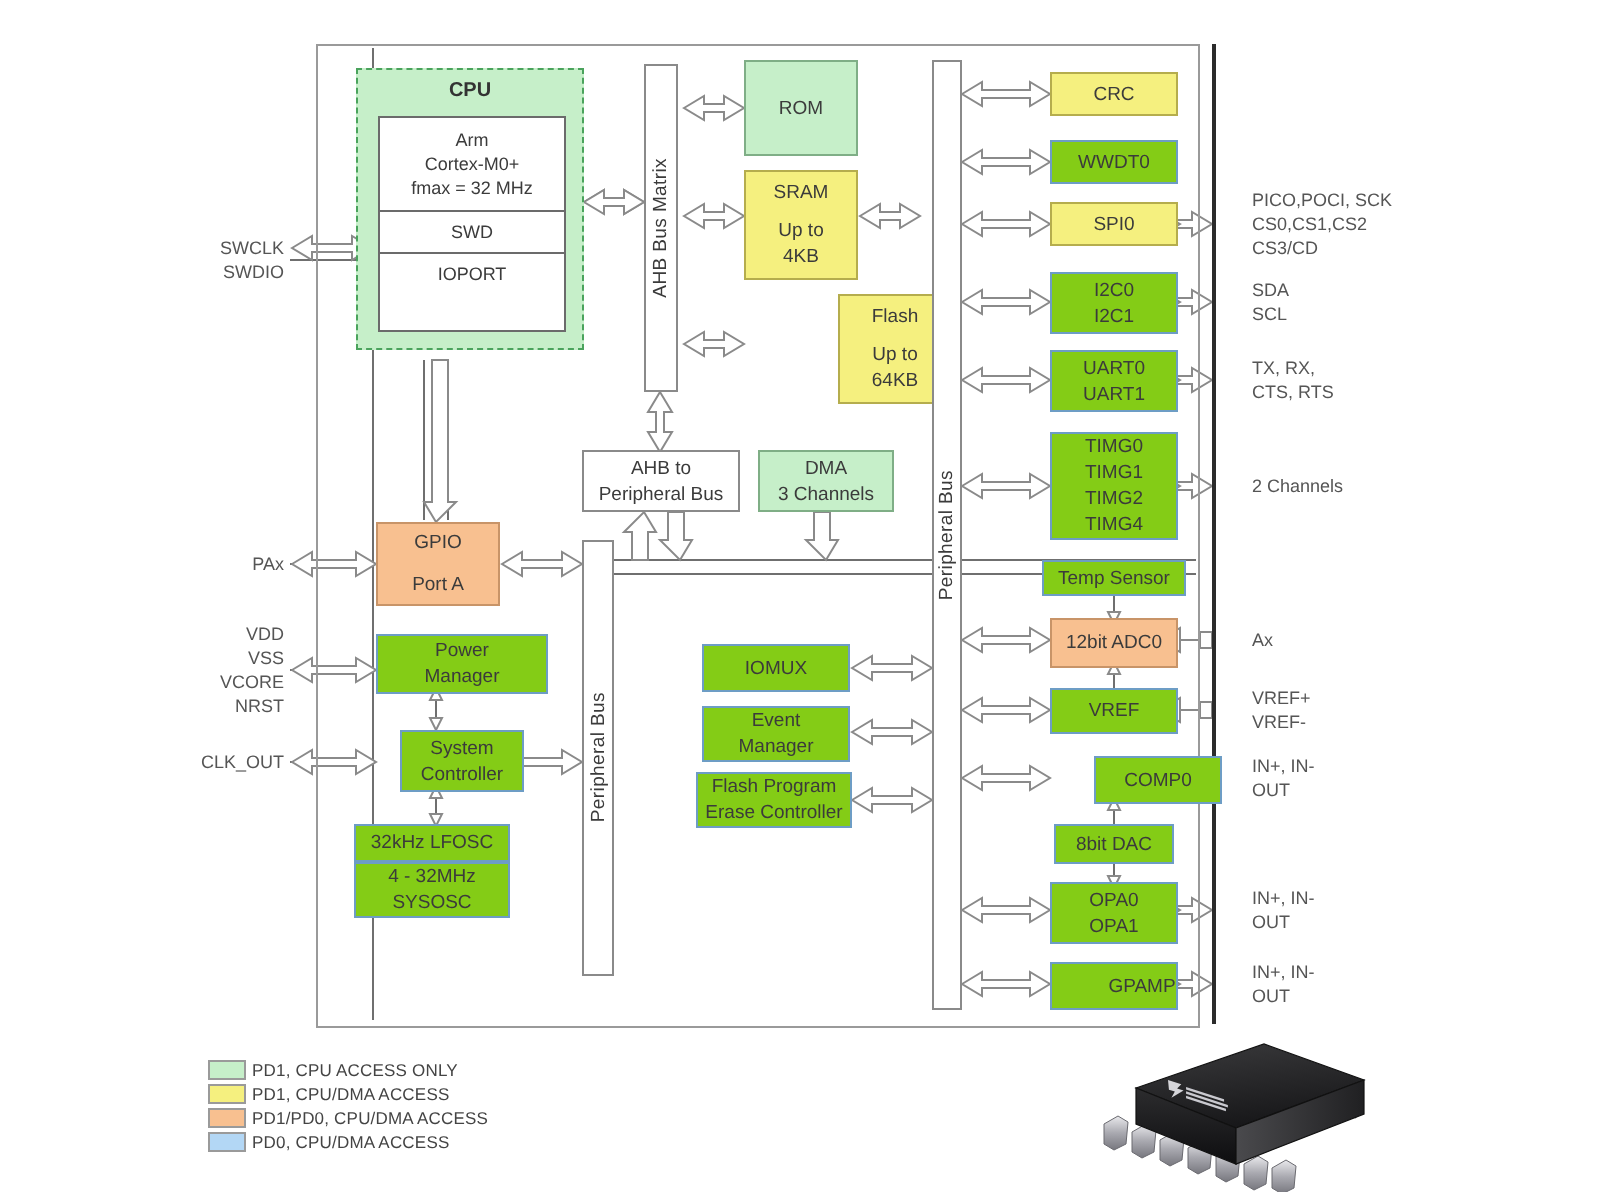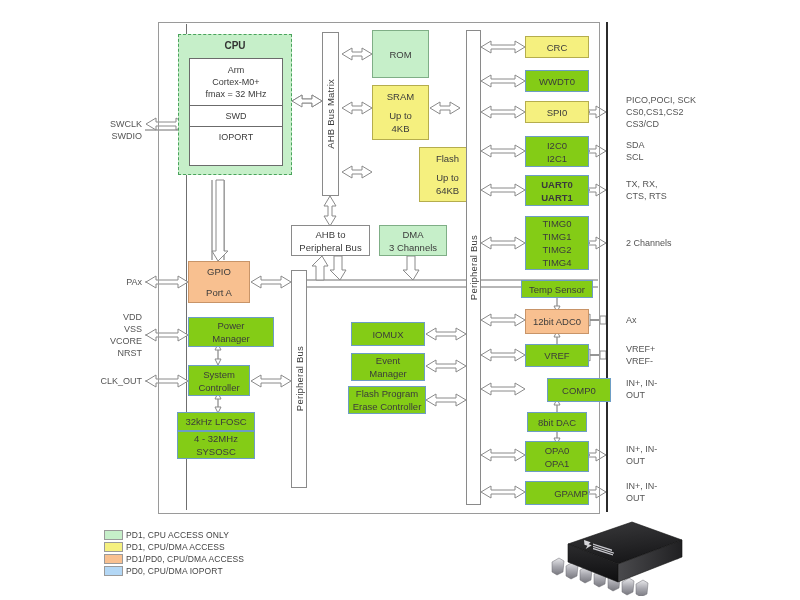--- a/index.html
+++ b/index.html
@@ -277,21 +277,21 @@
     <span class="ln">GPIO</span>
     <span class="ln" style="height:8px;"></span>
     <span class="ln">Port A</span>
   </div>
 
   <div class="blk blue" style="left:188px;top:317px;width:86px;height:30px;">
     <span class="ln">Power</span>
     <span class="ln">Manager</span>
   </div>
 
-  <div class="blk blue" style="left:188px;top:365px;width:62px;height:31px;text-align:right;">
+  <div class="blk blue" style="left:200px;top:365px;width:62px;height:31px;text-align:right;">
     <span class="ln">System</span>
     <span class="ln">Controller</span>
   </div>
 
   <div class="blk blue" style="left:177px;top:412px;width:78px;height:19px;">
     <span class="ln">32kHz LFOSC</span>
   </div>
   <div class="blk blue" style="left:177px;top:431px;width:78px;height:28px;">
     <span class="ln">4 - 32MHz</span>
     <span class="ln">SYSOSC</span>
@@ -319,21 +319,21 @@
 
   <div class="blk yellow" style="left:525px;top:101px;width:64px;height:22px;">
     <span class="ln">SPI0</span>
   </div>
 
   <div class="blk blue stacked" style="left:525px;top:136px;width:64px;height:31px;">
     <span class="ln">I2C0</span>
     <span class="ln">I2C1</span>
   </div>
 
-  <div class="blk blue stacked" style="left:525px;top:175px;width:64px;height:31px;font-weight:bold;">
+  <div class="blk blue stacked" style="left:525px;top:175px;width:64px;height:31px;">
     <span class="ln">UART0</span>
     <span class="ln">UART1</span>
   </div>
 
   <div class="blk blue stacked" style="left:525px;top:216px;width:64px;height:54px;">
     <span class="ln">TIMG0</span>
     <span class="ln">TIMG1</span>
     <span class="ln">TIMG2</span>
     <span class="ln">TIMG4</span>
   </div>
@@ -439,21 +439,21 @@
     <div class="lg-row">
       <span class="lg-sw" style="background:#f5f07f;"></span>
       <span class="lg-tx">PD1, CPU/DMA ACCESS</span>
     </div>
     <div class="lg-row">
       <span class="lg-sw" style="background:#f8c090;"></span>
       <span class="lg-tx">PD1/PD0, CPU/DMA ACCESS</span>
     </div>
     <div class="lg-row">
       <span class="lg-sw" style="background:#b3d7f5;"></span>
-      <span class="lg-tx">PD0, CPU/DMA IOPORT</span>
+      <span class="lg-tx">PD0, CPU/DMA ACCESS</span>
     </div>
   </div>
 
   <svg id="chip-photo" viewBox="0 0 150 84">
     <defs>
       <linearGradient id="gTop" x1="0" y1="0" x2="0.3" y2="1">
         <stop offset="0" stop-color="#3a3a3c"></stop>
         <stop offset="1" stop-color="#18181a"></stop>
       </linearGradient>
       <linearGradient id="gFront" x1="0" y1="0" x2="0" y2="1">

